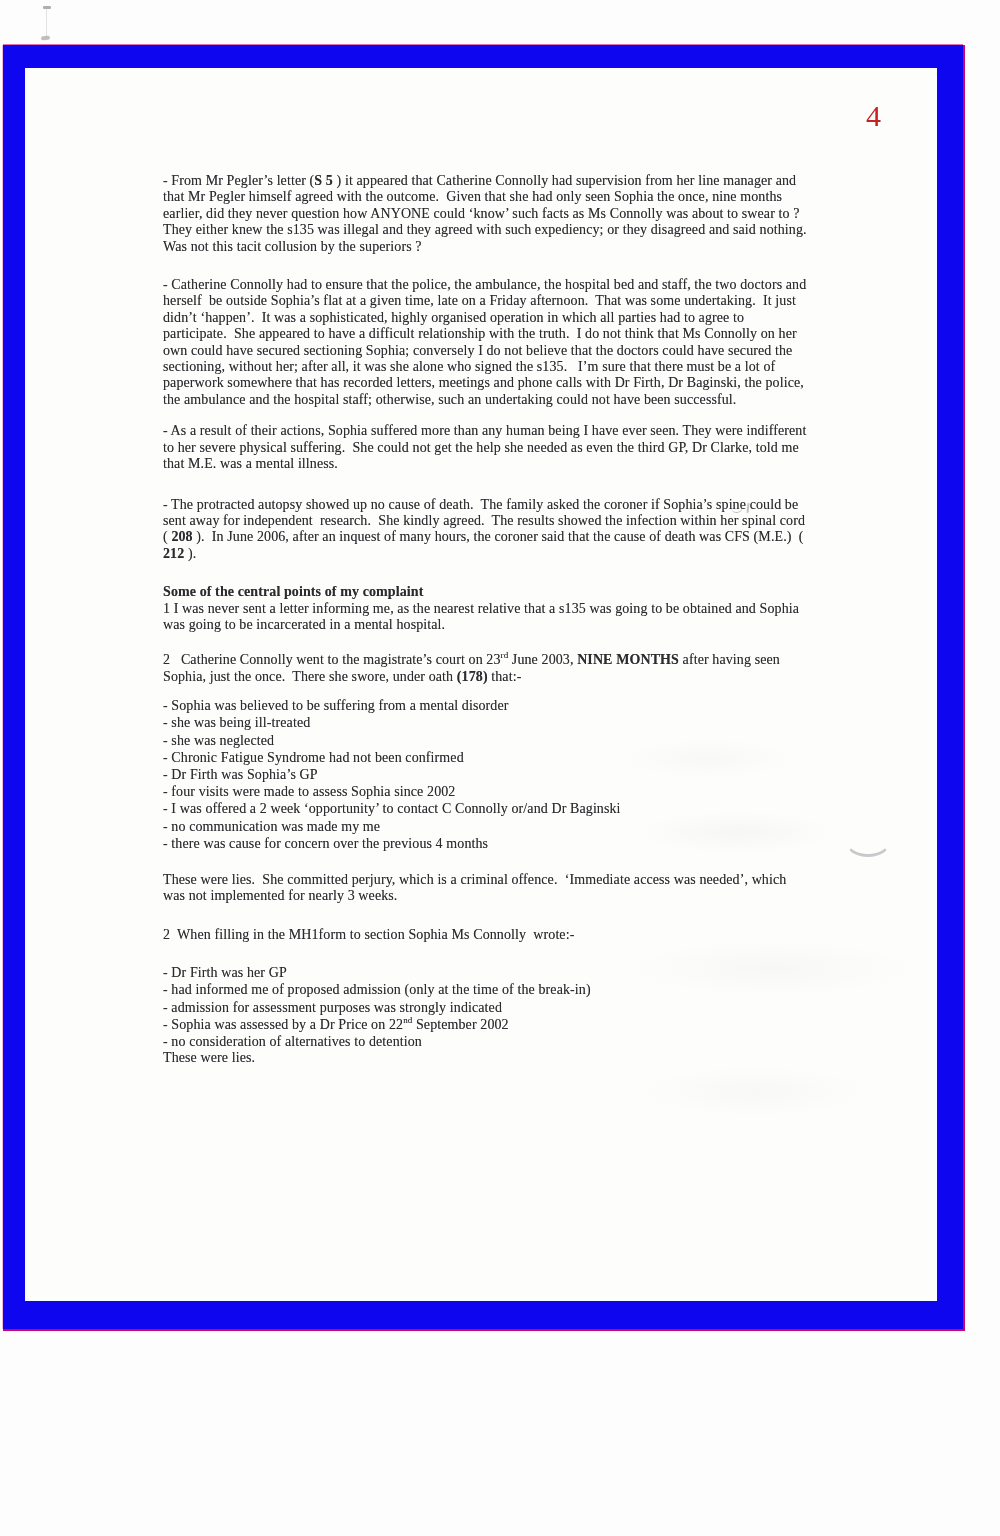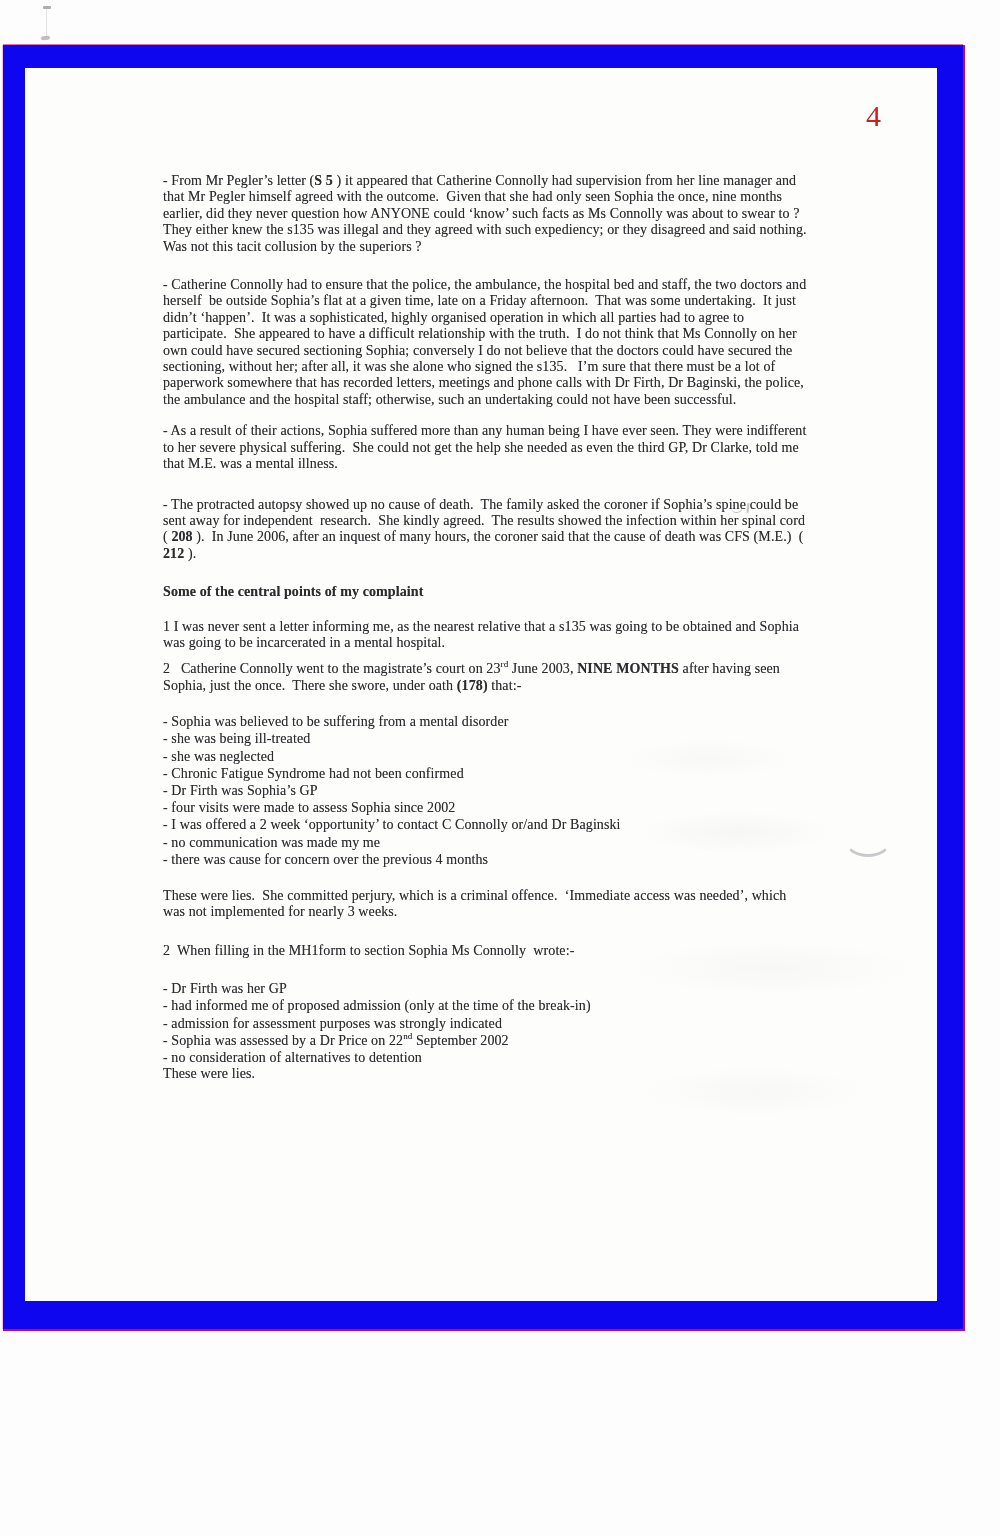--- a/index.html
+++ b/index.html
@@ -86,25 +86,25 @@
       <div class="body-text">
 
         <p class="para" style="margin-bottom:22px"><span>- From Mr Pegler’s letter (</span><b>S 5</b><span> ) it appeared that Catherine Connolly had supervision from her line manager and that Mr Pegler himself agreed with the outcome.  Given that she had only seen Sophia the once, nine months earlier, did they never question how ANYONE could ‘know’ such facts as Ms Connolly was about to swear to ?  They either knew the s135 was illegal and they agreed with such expediency; or they disagreed and said nothing.  Was not this tacit collusion by the superiors ?</span></p>
 
         <p class="para" style="margin-bottom:15px">- Catherine Connolly had to ensure that the police, the ambulance, the hospital bed and staff, the two doctors and herself  be outside Sophia’s flat at a given time, late on a Friday afternoon.  That was some undertaking.  It just didn’t ‘happen’.  It was a sophisticated, highly organised operation in which all parties had to agree to participate.  She appeared to have a difficult relationship with the truth.  I do not think that Ms Connolly on her own could have secured sectioning Sophia; conversely I do not believe that the doctors could have secured the sectioning, without her; after all, it was she alone who signed the s135.   I’m sure that there must be a lot of paperwork somewhere that has recorded letters, meetings and phone calls with Dr Firth, Dr Baginski, the police, the ambulance and the hospital staff; otherwise, such an undertaking could not have been successful.</p>
 
         <p class="para" style="margin-bottom:24px">- As a result of their actions, Sophia suffered more than any human being I have ever seen. They were indifferent to her severe physical suffering.  She could not get the help she needed as even the third GP, Dr Clarke, told me that M.E. was a mental illness.</p>
 
         <p class="para" style="margin-bottom:22px"><span>- The protracted autopsy showed up no cause of death.  The family asked the coroner if Sophia’s spine could be sent away for independent  research.  She kindly agreed.  The results showed the infection within her spinal cord ( </span><b>208</b><span> ).  In June 2006, after an inquest of many hours, the coroner said that the cause of death was CFS (M.E.)  ( </span><b>212</b><span> ).</span></p>
 
-        <h3 class="heading" style="margin-bottom:18px">Some of the central points of my complaint</h3>
+        <h3 class="heading" style="">Some of the central points of my complaint</h3>
 
-        <p class="para" style="margin-bottom:10px">1 I was never sent a letter informing me, as the nearest relative that a s135 was going to be obtained and Sophia was going to be incarcerated in a mental hospital.</p>
+        <p class="para" style="margin-bottom:19px">1 I was never sent a letter informing me, as the nearest relative that a s135 was going to be obtained and Sophia was going to be incarcerated in a mental hospital.</p>
 
-        <p class="para" style="margin-bottom:19px"><span>2   Catherine Connolly went to the magistrate’s court on 23</span><sup>rd</sup><span> June 2003, </span><b>NINE MONTHS</b><span> after having seen Sophia, just the once.  There she swore, under oath </span><b>(178)</b><span> that:-</span></p>
+        <p class="para" style="margin-bottom:12px"><span>2   Catherine Connolly went to the magistrate’s court on 23</span><sup>rd</sup><span> June 2003, </span><b>NINE MONTHS</b><span> after having seen Sophia, just the once.  There she swore, under oath </span><b>(178)</b><span> that:-</span></p>
 
         <div class="list" style="margin-bottom:20px">
           <p class="li">- Sophia was believed to be suffering from a mental disorder</p>
           <p class="li">- she was being ill-treated</p>
           <p class="li">- she was neglected</p>
           <p class="li">- Chronic Fatigue Syndrome had not been confirmed</p>
           <p class="li">- Dr Firth was Sophia’s GP</p>
           <p class="li">- four visits were made to assess Sophia since 2002</p>
           <p class="li">- I was offered a 2 week ‘opportunity’ to contact C Connolly or/and Dr Baginski</p>
           <p class="li">- no communication was made my me</p>

